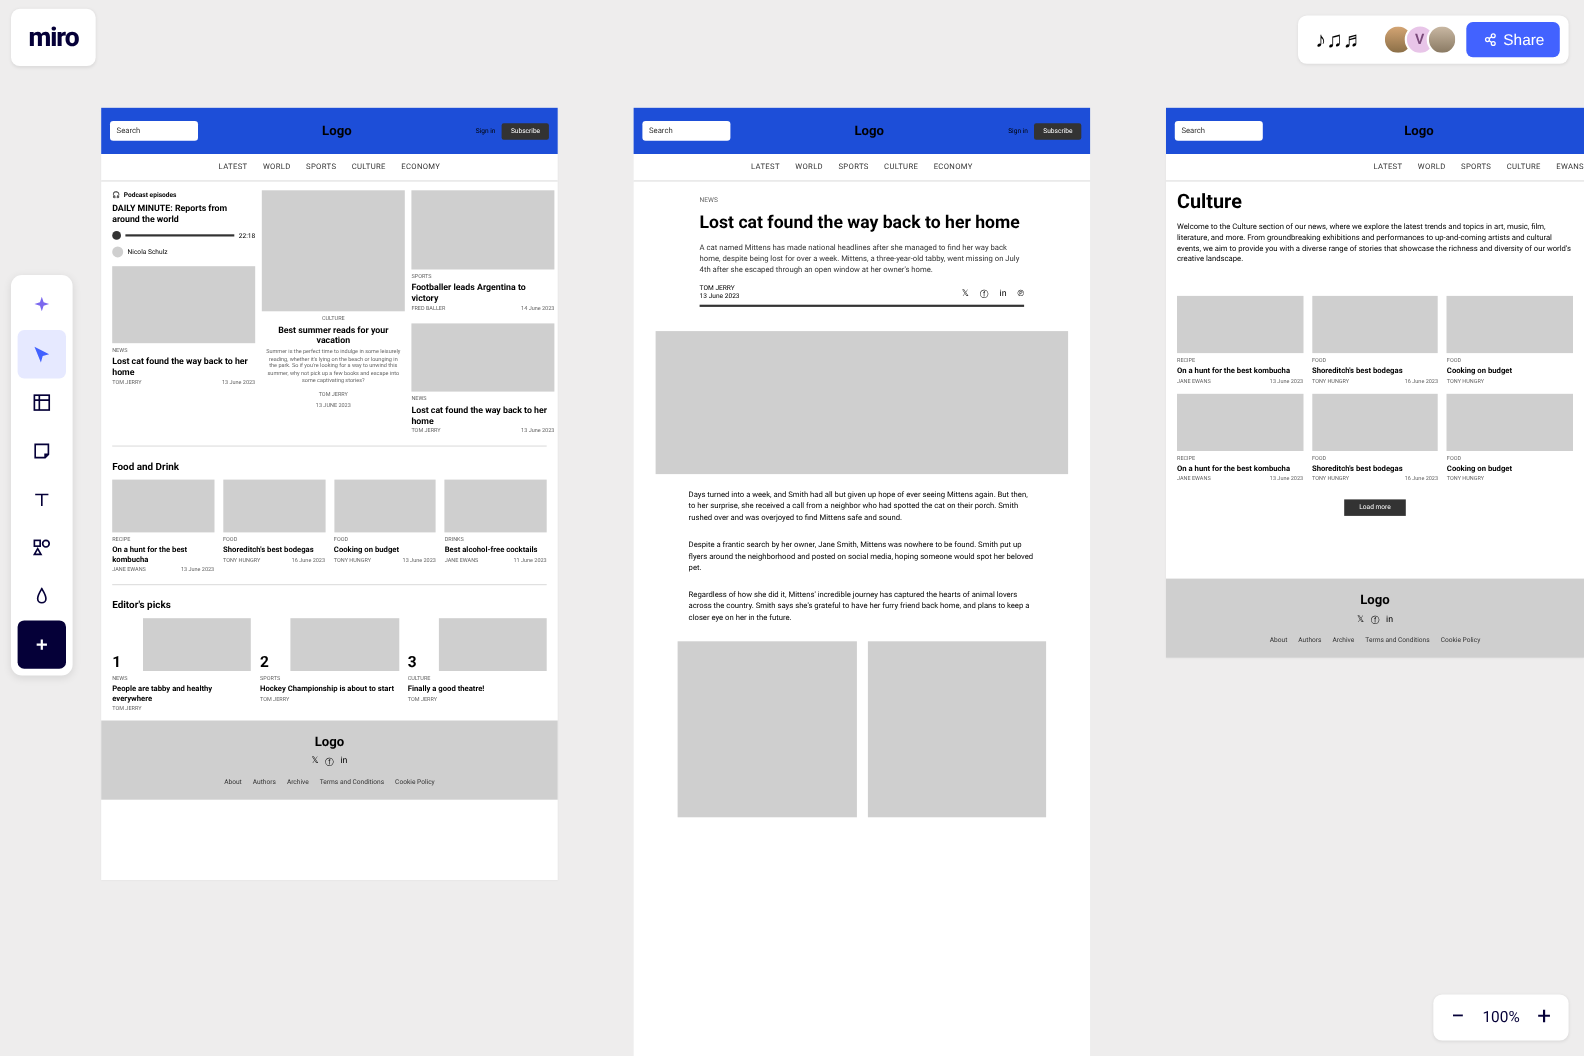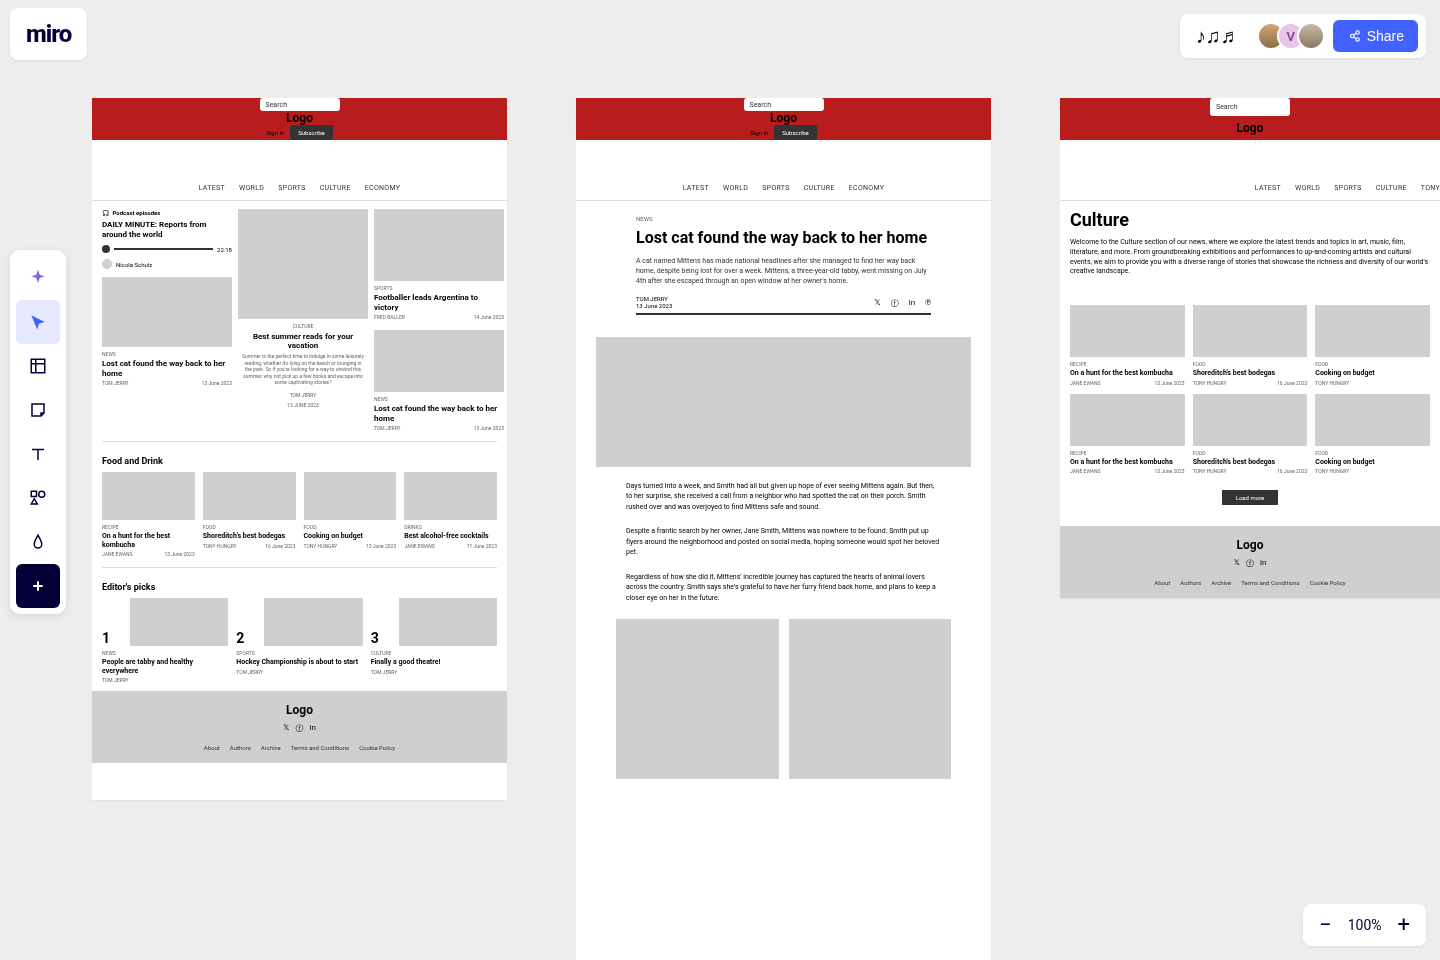--- a/index.html
+++ b/index.html
@@ -86,38 +86,37 @@
   position: absolute;
   background: #fff;
   box-shadow: 0 1px 2px rgba(0,0,0,0.05);
 }
 .wf1 { left: 92px; top: 98px; width: 415px; height: 702px; }
 .wf2 { left: 576px; top: 98px; width: 415px; height: 862px; }
 .wf3 { left: 1060px; top: 98px; width: 380px; height: 500px; }
 
 
 .wf-header {
-  background: #b91c1c; height: 42px;
+  background: #1d4ed8; height: 42px;
   display: flex; align-items: center; padding: 0 8px;
   justify-content: space-between;
-  flex-direction: column;
 }
 .wf-search {
   background: #fff; border-radius: 3px; width: 80px; height: 18px;
   font-size: 7px; color: #333; display: flex; align-items: center; padding: 0 6px;
 }
 .wf-logo { font-weight: 700; font-size: 12px; }
 .wf-header-right { display: flex; gap: 6px; align-items: center; }
 .wf-signin { font-size: 6px; }
 .wf-subscribe { background: #333; color: #fff; font-size: 6px; padding: 4px 8px; border-radius: 2px; }
 
 .wf-nav {
   display: flex; gap: 14px; justify-content: center;
   padding: 8px 0; border-bottom: 1px solid #ddd;
-  font-size: 7px; color: #333; letter-spacing: 0.3px; margin-top: 36px;
+  font-size: 7px; color: #333; letter-spacing: 0.3px;
 }
 
 .wf-body { padding: 8px 10px; }
 .placeholder { background: #cfcfcf; }
 
 
 .wf1-top { display: grid; grid-template-columns: 130px 130px 130px; gap: 6px; }
 .podcast-block { font-size: 7px; }
 .podcast-label { font-weight: 700; display: flex; align-items: center; gap: 3px; font-size: 6px; margin-bottom: 4px; }
 .podcast-title { font-weight: 700; font-size: 8px; line-height: 1.2; }
@@ -453,21 +452,21 @@
   <div class="wf-header">
     <div class="wf-search">Search</div>
     <div class="wf-logo">Logo</div>
     <div class="wf-header-right"></div>
   </div>
   <div class="wf-nav" style="justify-content:flex-end;padding-right:0">
     <span>LATEST</span>
     <span>WORLD</span>
     <span>SPORTS</span>
     <span>CULTURE</span>
-    <span>TONY</span>
+    <span>EWANS</span>
   </div>
   <div class="wf-body">
     <div class="culture-title">Culture</div>
     <div class="culture-intro">Welcome to the Culture section of our news, where we explore the latest trends and topics in art, music, film, literature, and more. From groundbreaking exhibitions and performances to up-and-coming artists and cultural events, we aim to provide you with a diverse range of stories that showcase the richness and diversity of our world's creative landscape.</div>
     <div class="culture-grid" id="culture-grid">
         <div class="culture-card">
           <div class="placeholder"></div>
     <div class="story-cat">RECIPE</div>
     <div class="story-title" style="font-size:7px">On a hunt for the best kombucha</div>
     <div class="story-meta">

